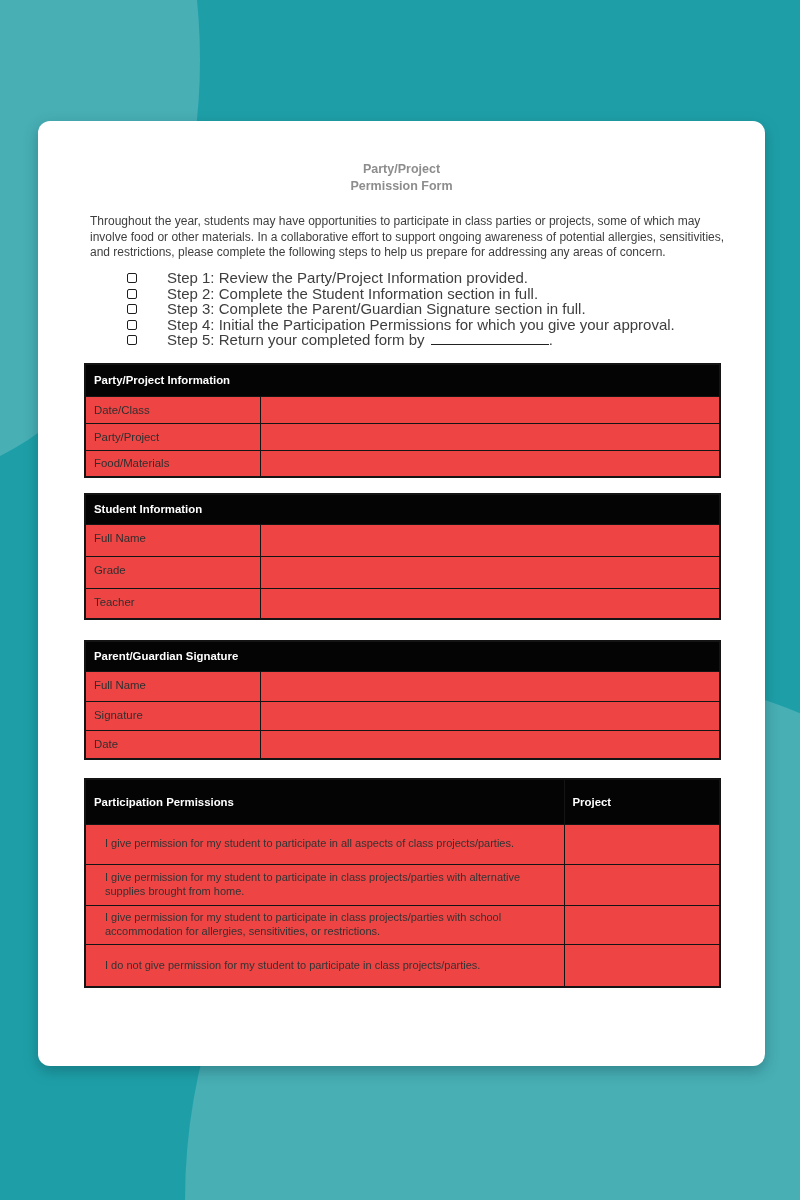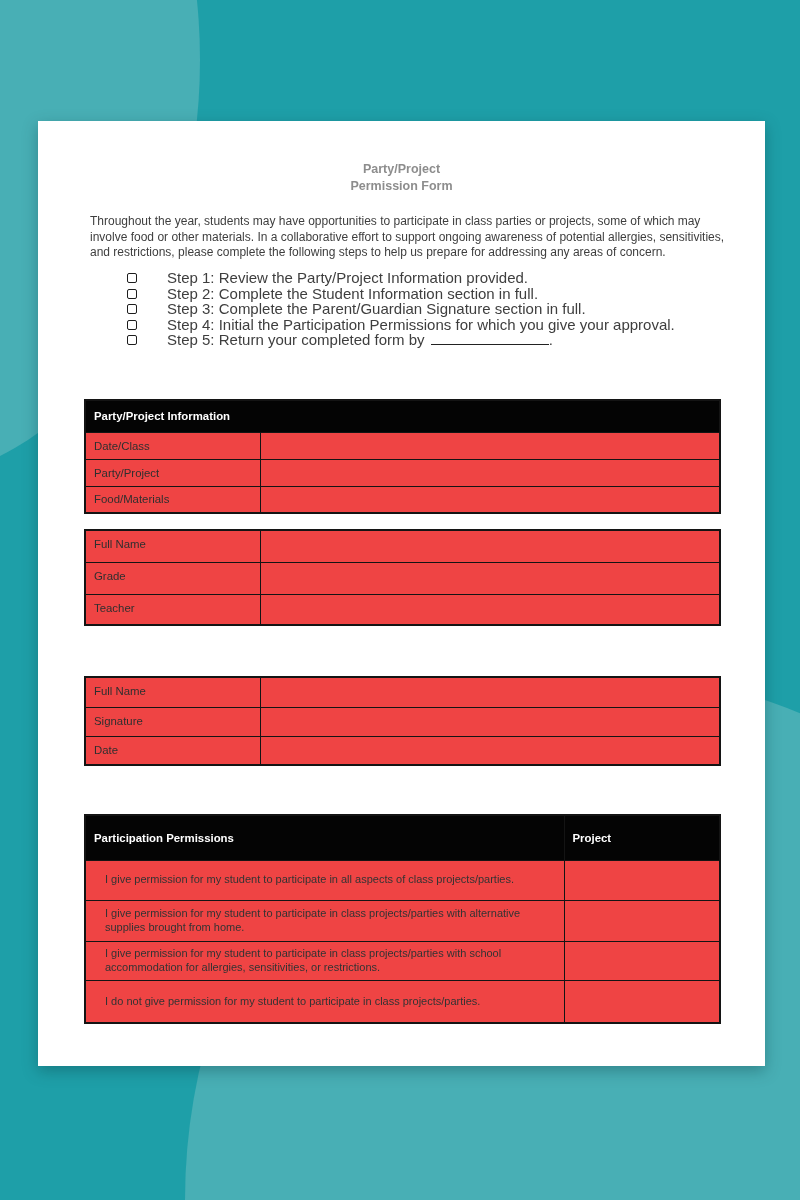--- a/index.html
+++ b/index.html
@@ -9,20 +9,21 @@
     font-family:"Liberation Sans",sans-serif;
   }
   .blob{position:absolute;border-radius:50%;background:#48afb5;}
   #blob-top-left{left:-400px;top:-360px;width:600px;height:840px;}
   #blob-bottom-right{left:185px;top:680px;width:910px;height:1040px;}
 
   .paper{
     position:absolute;left:38px;top:121px;width:727px;height:945px;
     background:#ffffff;
     box-shadow:0 5px 14px rgba(8,58,62,.35);
+    border-radius:12px;
   }
 
   .doc-title{
     position:absolute;top:40px;left:0;width:100%;text-align:center;
     font-size:12.5px;font-weight:bold;color:#8d8d8d;line-height:17px;
   }
   .intro{
     position:absolute;top:85px;left:44px;width:644px;margin:8px;
     font-size:12px;line-height:15.5px;color:#3e3e3e;
   }
@@ -37,21 +38,20 @@
   }
   .blank{
     display:inline-block;width:118px;height:3px;
     border-bottom:1.5px solid #222;vertical-align:baseline;margin-left:2px;
   }
 
   table.form{
     position:absolute;left:46px;width:637px;
     border-collapse:collapse;table-layout:fixed;
     border:2px solid #141414;
-    margin-top:36px;
   }
   table.form th, table.form td{border:1.7px solid #141414;}
   table.form th{
     background:#040404;color:#ffffff;text-align:left;
     font-size:11.4px;font-weight:bold;padding:0 8px;
   }
   table.form td{font-size:11.4px;color:#2f2f2f;padding:0 8px;background:#ef4444;}
   td.lbl{vertical-align:middle;}
   #table-student td.lbl, #table-guardian td.lbl{vertical-align:top;padding-top:7px;}
   #table-party{top:242px;}
@@ -124,20 +124,23 @@
     </tr>
   </tbody>
     </table>
 
   <table class="form" id="table-student">
     <colgroup>
         <col style="width:175px">
         <col>
       </colgroup>
     <tbody>
+        <tr style="height:30px">
+          <th colspan="2">Student Information</th>
+        </tr>
     <tr style="height:32px">
       <td class="lbl">Full Name</td>
       <td></td>
     </tr>
     <tr style="height:32px">
       <td class="lbl">Grade</td>
       <td></td>
     </tr>
     <tr style="height:31px">
       <td class="lbl">Teacher</td>
@@ -145,20 +148,23 @@
     </tr>
   </tbody>
     </table>
 
   <table class="form" id="table-guardian">
     <colgroup>
         <col style="width:175px">
         <col>
       </colgroup>
     <tbody>
+        <tr style="height:30px">
+          <th colspan="2">Parent/Guardian Signature</th>
+        </tr>
     <tr style="height:30px">
       <td class="lbl">Full Name</td>
       <td></td>
     </tr>
     <tr style="height:29px">
       <td class="lbl">Signature</td>
       <td></td>
     </tr>
     <tr style="height:29px">
       <td class="lbl">Date</td>

